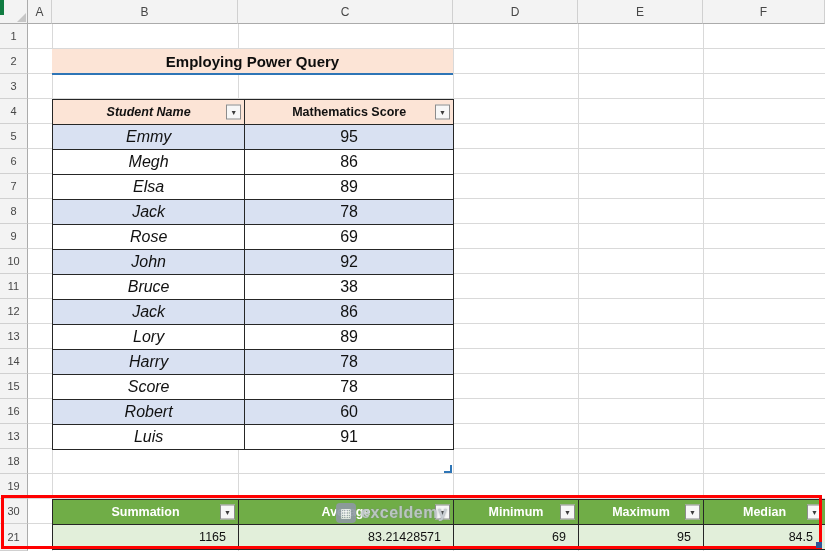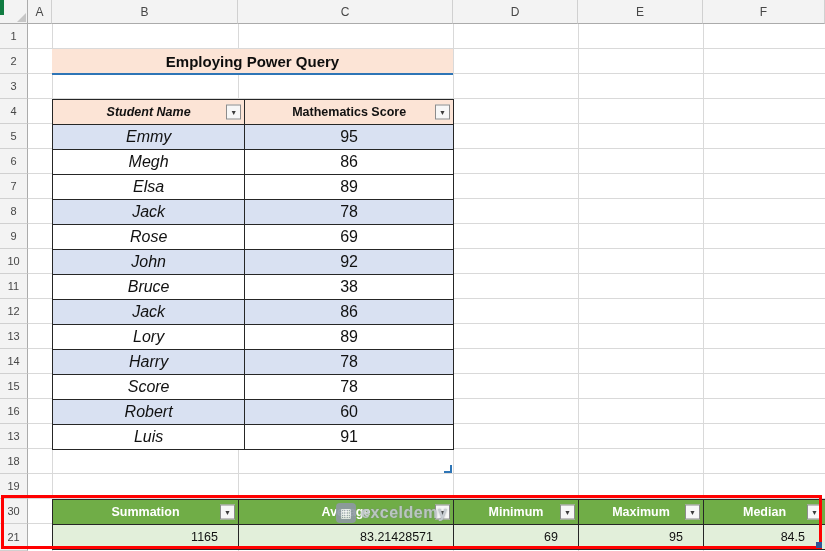--- a/index.html
+++ b/index.html
@@ -47,21 +47,21 @@
   .fbtn { position:absolute; right:3px; top:50%; transform:translateY(-50%);
           width:15px; height:15px; background:#F7F7F7; border:1px solid #8C8C8C;
           display:flex; align-items:center; justify-content:center;
           font-size:7px; color:#3c3c3c; font-weight:normal; cursor:pointer; }
 
   
   .sum { position:absolute; left:52px; top:499px; width:774px; z-index:2;
          border-left:1px solid #262626; border-top:1px solid #262626; }
   .sum .srow > div { font-size:12.5px; }
   .sum-h > div { background:#70AD47; color:#ffffff; font-weight:bold;text-align:right; }
-  .sum-v > div { background:#E2EFDA; justify-content:flex-end; padding-right:20px; font-size:12px; }
+  .sum-v > div { background:#E2EFDA; justify-content:flex-end; padding-right:12px; font-size:12px; }
   .w-b { width:186px; } .w-c { width:215px; } .w-d { width:125px; } .w-e { width:125px; } .w-f { width:122px; }
 
   
   .wm { position:absolute; left:336px; top:503px; z-index:3; display:flex; align-items:center;
         gap:5px; opacity:0.9; pointer-events:none; }
   .wm .logo { width:20px; height:20px; background:#8E99A4; border-radius:4px; color:#fff;
               display:flex; align-items:center; justify-content:center; font-size:12px; }
   .wm .wtext { font-size:16px; font-weight:bold; color:#C3C9CF; text-shadow:0 0 2px #7d848b; letter-spacing:0.5px; }
 
   .hl { position:absolute; left:1px; top:495px; width:821px; height:54px;

